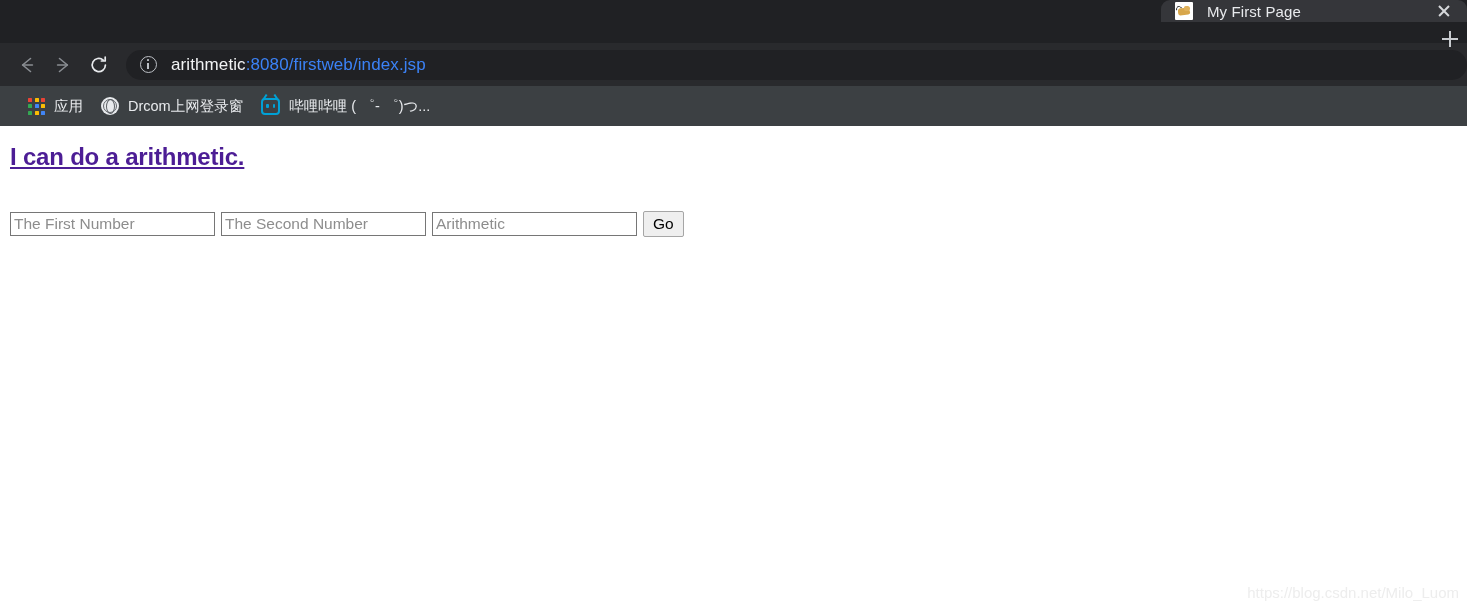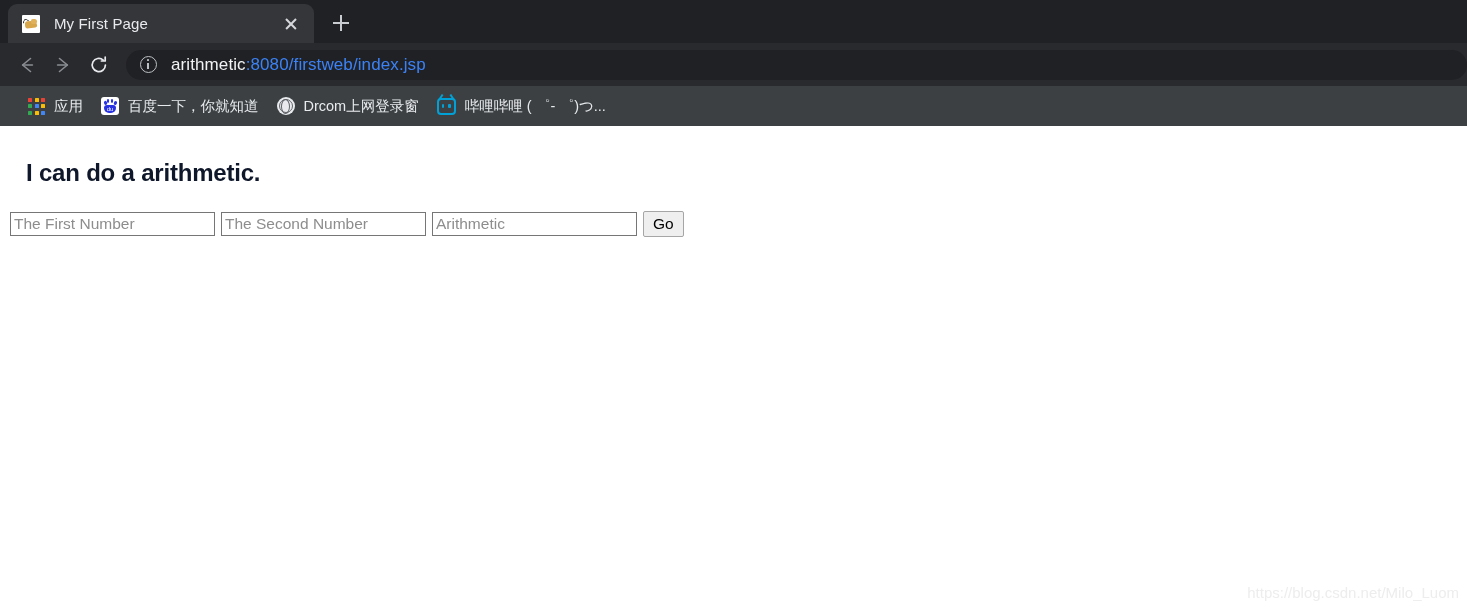--- a/index.html
+++ b/index.html
@@ -15,20 +15,21 @@
   .browser { width: 1467px; height: 607px; position: relative; }
 
   
   .tab-strip {
     height: 43px;
     background: #202124;
     display: flex;
     align-items: flex-end;
     padding-left: 8px;
     position: relative;
+    flex-direction: column;
   }
   .tab {
     width: 306px;
     height: 39px;
     background: #35363a;
     border-radius: 9px 9px 0 0;
     display: flex;
     align-items: center;
     padding: 0 10px 0 14px;
     position: relative;
@@ -274,27 +275,28 @@
 
   
   .page {
     position: absolute;
     left: 0; top: 126px;
     width: 1467px;
     height: 481px;
     background: #ffffff;
   }
   .page-heading {
-    margin: 16px;
+    margin: 0;
     position: absolute;
     left: 10px; top: 17px;
     font-size: 24px;
     font-weight: bold;
-    color: #0f172a;
+    color: #4c1d95;
     letter-spacing: -0.2px;
+    text-decoration: underline;
   }
   .form-row {
     position: absolute;
     left: 10px; top: 69px;
     display: flex;
     align-items: center;
     margin-top: 16px;
   }
   .txt {
     height: 24px;
@@ -391,32 +393,20 @@
         <i style="background:#34a853"></i>
           <i style="background:#4285f4"></i>
           <i style="background:#fbbc04"></i>
         <i style="background:#34a853"></i>
           <i style="background:#fbbc04"></i>
           <i style="background:#4285f4"></i>
       </span>
       <span class="bm-label">应用</span>
     </div>
 
-    <div class="bm">
-      <span class="ico-baidu bm-ico">
-        <span class="paw">
-          <i style="left:0px;  top:1.6px; transform:rotate(-22deg)"></i>
-          <i style="left:3.4px;top:0px;"></i>
-          <i style="left:7.0px;top:0px;"></i>
-          <i style="left:10.4px;top:1.6px; transform:rotate(22deg)"></i>
-        </span>
-        <span class="du">du</span>
-      </span>
-      <span class="bm-label">百度一下，你就知道</span>
-    </div>
 
     <div class="bm">
       <span class="ico-globe bm-ico"></span>
       <span class="bm-label">Drcom上网登录窗</span>
     </div>
 
     <div class="bm">
       <span class="ico-bili bm-ico">
         <span class="ant l"></span>
           <span class="ant r"></span>

